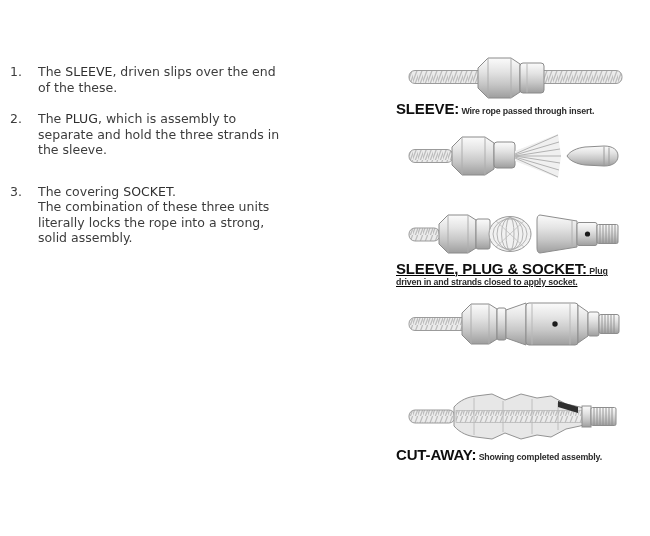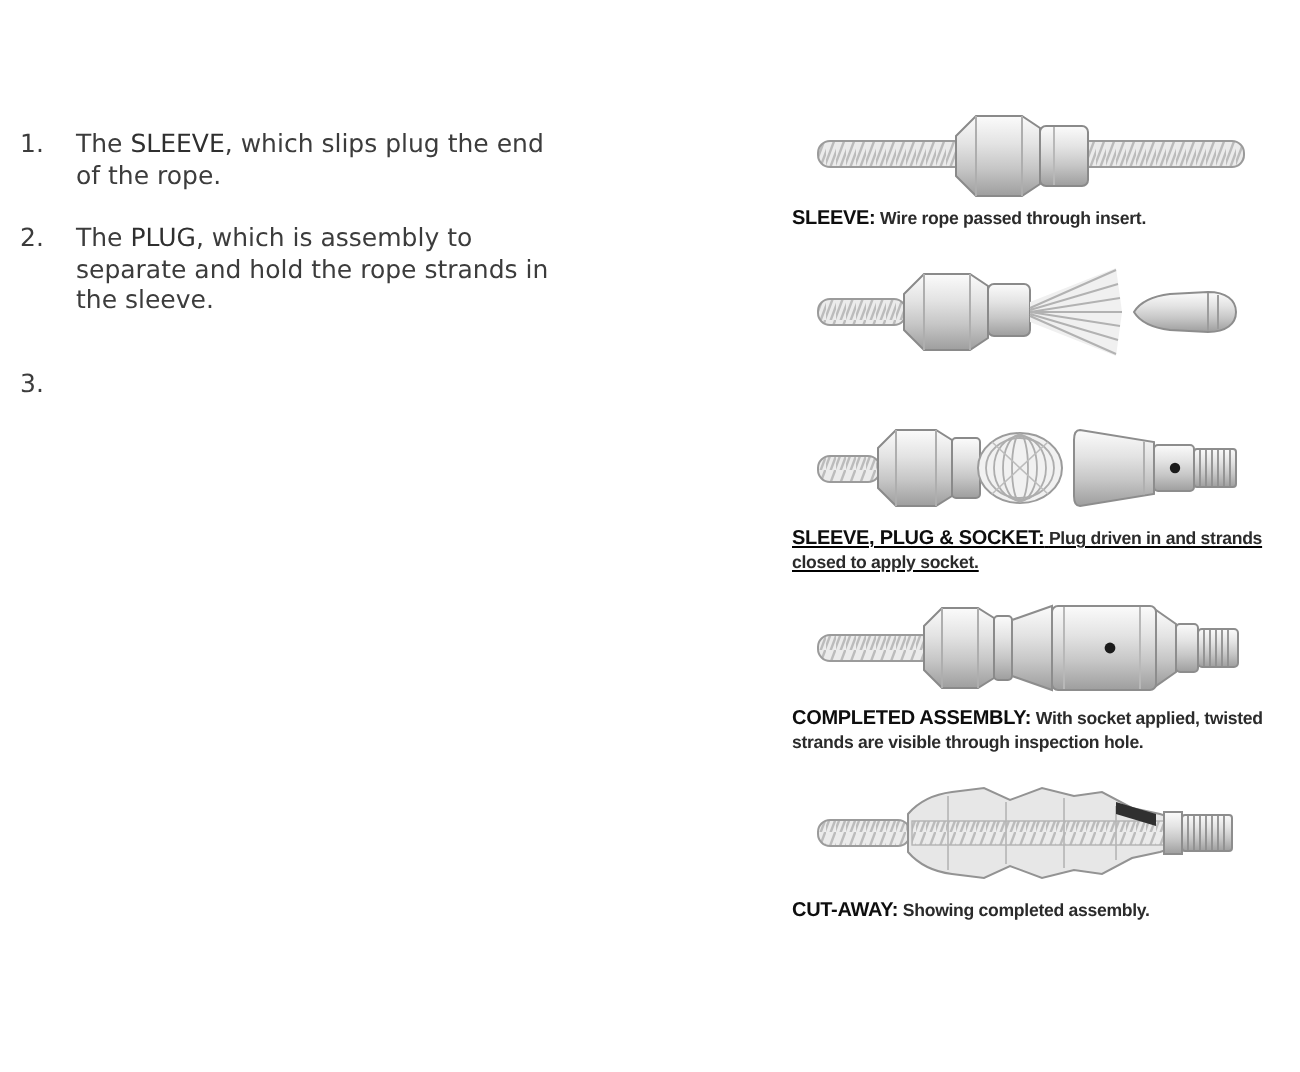--- a/index.html
+++ b/index.html
@@ -20,21 +20,21 @@
   
   .figures { position:absolute; left:394px; top:0; width:245px; }
   figure.fig { position:absolute; margin:0; left:0; width:240px; }
   .fig svg { display:block; margin-left:14px; }
   .fig figcaption {
     margin:3px 0 0 2px; width:236px;
     font-family:"Liberation Sans", sans-serif;
     font-weight:bold; font-size:8.8px; line-height:10.5px;
     letter-spacing:-0.15px; color:#2b2b2b;
   }
-  .fig figcaption .cap-label { font-size:10px; color:#0e0e0e; }
+  .fig figcaption .cap-label { font-size:15px; color:#0e0e0e; }
   .fig1 { top:55px; }
   .fig2 { top:132px; }
   .fig3 { top:207px;text-decoration:underline; }
   .fig4 { top:297px; }
   .fig5 { top:388px; }
   .fig5 figcaption { margin-top:5px; }
   .defs-holder { position:absolute; width:0; height:0; }
 </style>
 </head>
 <body>
@@ -54,36 +54,42 @@
         <path d="M-1,15 L5,-1 M2,15 L8,-1" stroke="#bcbcbc" stroke-width="1.2" fill="none"></path>
       </pattern>
     </defs>
   </svg>
 
   <div class="instructions">
 
     <div class="item i1">
       <span class="num">1.</span>
       <div class="body">
-        <span>The </span><b class="term">SLEEVE</b><span>, which slips plug the end</span><br>
-        <span>of the rope.</span>
+        <span>The </span><b class="term">SLEEVE</b><span>, driven slips over the end</span><br>
+        <span>of the these.</span>
       </div>
     </div>
 
     <div class="item i2">
       <span class="num">2.</span>
       <div class="body">
         <span>The </span><b class="term">PLUG</b><span>, which is assembly to</span><br>
-        <span>separate and hold the rope strands in</span><br>
+        <span>separate and hold the three strands in</span><br>
         <span>the sleeve.</span>
       </div>
     </div>
 
     <div class="item i3">
       <span class="num">3.</span>
+      <div class="body">
+        <span>The covering </span><b class="term">SOCKET</b><span>.</span><br>
+        <span>The combination of these three units</span><br>
+        <span>literally locks the rope into a strong,</span><br>
+        <span>solid assembly.</span>
+      </div>
     </div>
 
   </div>
 
   <div class="figures">
 
     <figure class="fig fig1">
       <svg width="215" height="46" viewBox="0 0 215 46">
         <rect x="1" y="15.5" width="213" height="13" rx="6" fill="url(#ropeHatch)" stroke="#9b9b9b"></rect>
         <path d="M70,13 L80,3 L103,3 L112,9 L112,37 L103,43 L80,43 L70,33 Z" fill="url(#metal)" stroke="#8a8a8a"></path>
@@ -143,24 +149,20 @@
         <rect x="89" y="11" width="9" height="32" rx="2" fill="url(#metal)" stroke="#8a8a8a"></rect>
         <path d="M98,13 L118,6 L118,48 L98,41 Z" fill="url(#metal)" stroke="#8d8d8d"></path>
         <rect x="118" y="6" width="52" height="42" rx="3" fill="url(#metal)" stroke="#8d8d8d"></rect>
         <path d="M124,6.5 L124,47.5 M162,6.5 L162,47.5" stroke="#b8b8b8" fill="none"></path>
         <circle cx="147" cy="27" r="2.7" fill="#1b1b1b"></circle>
         <path d="M170,8 L180,15 L180,39 L170,46 Z" fill="url(#metal)" stroke="#8d8d8d"></path>
         <rect x="180" y="15" width="11" height="24" rx="2" fill="url(#metal)" stroke="#8d8d8d"></rect>
         <rect x="191" y="17.5" width="20" height="19" rx="2" fill="url(#metal)" stroke="#8d8d8d"></rect>
         <path d="M194,18 L194,36 M197,18 L197,36 M200,18 L200,36 M203,18 L203,36 M206,18 L206,36" stroke="#8f8f8f" stroke-width="0.9" fill="none"></path>
       </svg>
-      <figcaption>
-        <span class="cap-label">COMPLETED ASSEMBLY:</span>
-        <span class="cap-text">With socket applied, twisted strands are visible through inspection hole.</span>
-      </figcaption>
     </figure>
 
     <figure class="fig fig5">
       <svg width="215" height="57" viewBox="0 0 215 57">
         <rect x="1" y="22" width="46" height="13" rx="6" fill="url(#ropeHatch)" stroke="#9b9b9b"></rect>
         <path d="M46,19 C52,12 60,9 68,8 L84,6 L97,12 L113,6 L129,10 L143,8 L158,16 L172,19 L178,21 L178,36 L172,38 L158,41 L143,49 L129,47 L113,51 L97,45 L84,51 L68,49 C60,48 52,45 46,38 Z" fill="#e7e7e7" stroke="#939393"></path>
         <rect x="48" y="22.5" width="126" height="12" fill="url(#ropeHatch)" stroke="#b3b3b3" stroke-width="0.7"></rect>
         <path d="M66,10 L66,47 M95,13 L95,44 M124,11 L124,46 M150,15 L150,42" stroke="#b5b5b5" stroke-width="0.8" fill="none"></path>
         <path d="M150,13 L170,19 L170,25 L150,19 Z" fill="#303030"></path>
         <rect x="174" y="18" width="9" height="21" fill="url(#metal)" stroke="#8d8d8d"></rect>

